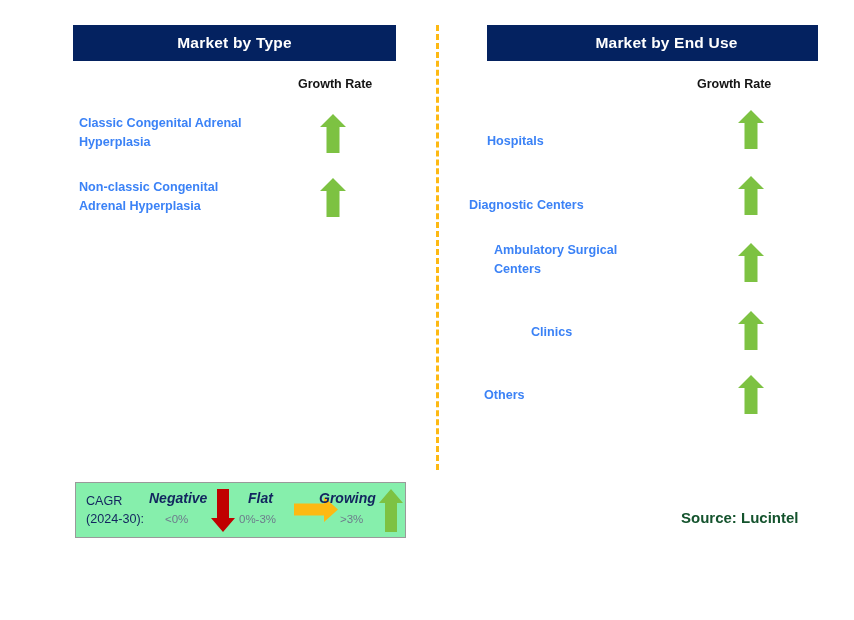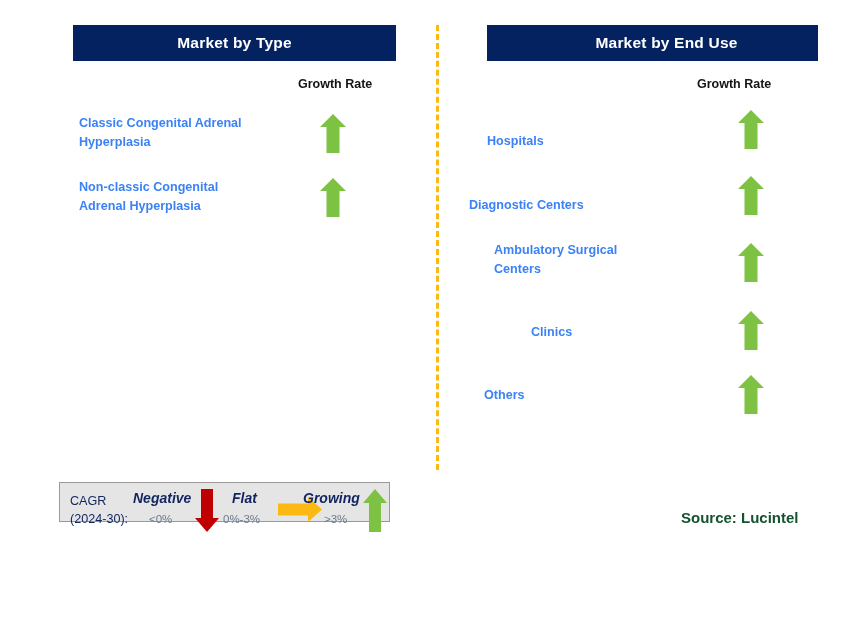--- a/index.html
+++ b/index.html
@@ -39,24 +39,24 @@
     width:26px;height:39px;
   }
   .divider{
     position:absolute;
     left:436px;top:25px;
     width:0;height:445px;
     border-left:3px dashed #FDB913;
   }
   .legend-box{
     position:absolute;
-    left:59px;top:482px;
-    width:331px;height:40px;
+    left:75px;top:482px;
+    width:331px;height:56px;
     border:1px solid #9a9a9a;
-    background:#e5e5e5;
+    background:#86efac;
     box-sizing:border-box;
   }
   .legend-cagr{
     position:absolute;left:10px;top:9px;
     font-size:12.6px;color:#12255f;
     line-height:18px;
     white-space:pre-line;
     font-weight:normal;
   }
   .legend-term{

